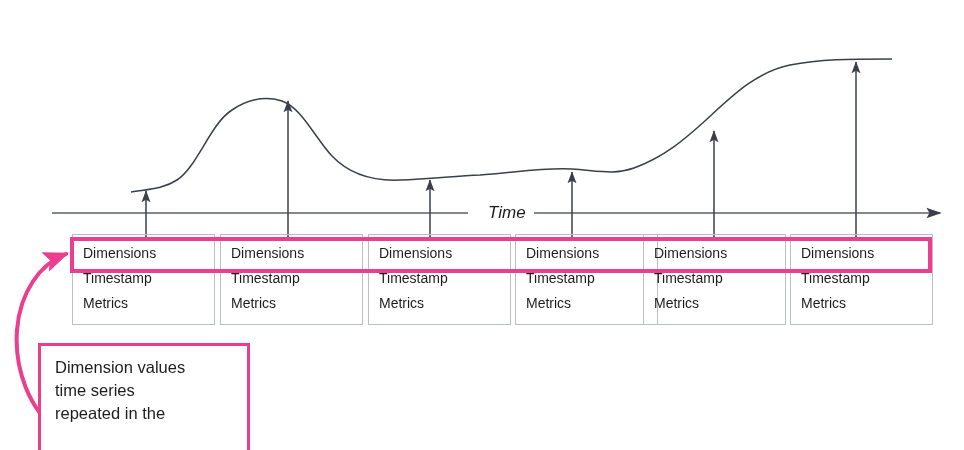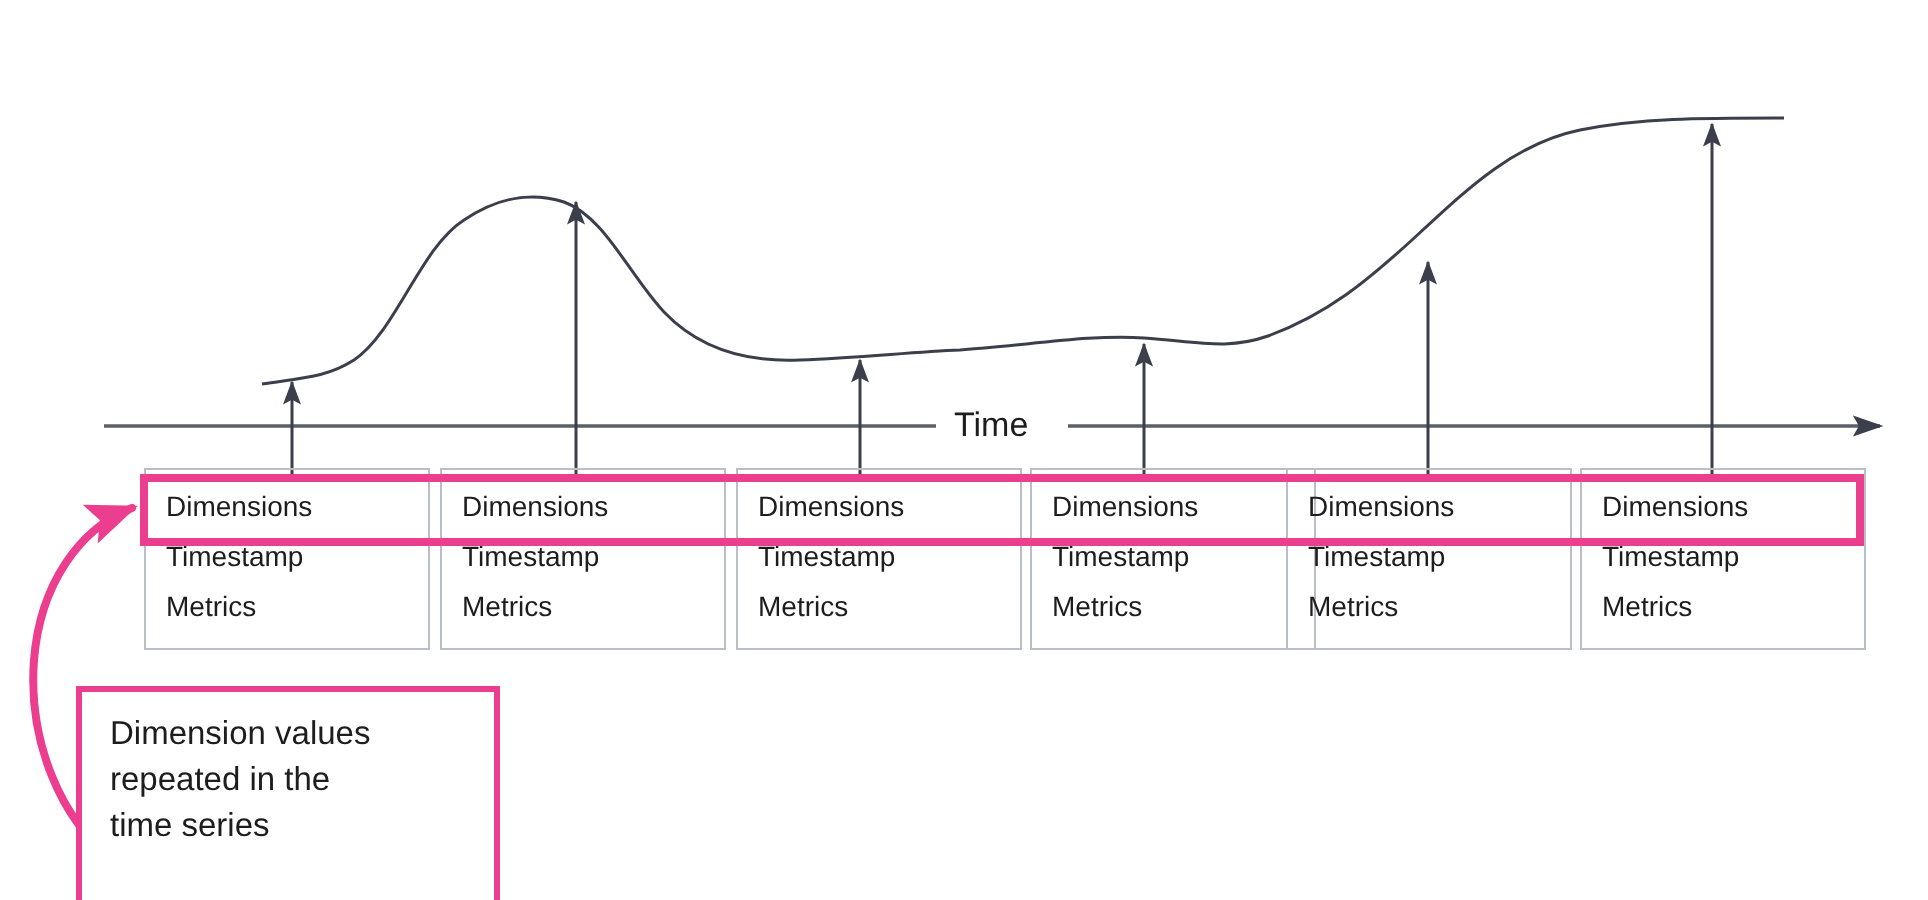--- a/index.html
+++ b/index.html
@@ -118,21 +118,21 @@
       <line x1="856" y1="237" x2="856" y2="62" stroke="#3a3f4b" stroke-width="1.5" marker-end="url(#arrow-dark)"></line>
     </g>
 
     <g>
       <path d="M57,430
                C 30,410 14,370 17,330
                C 20,292 40,264 66,254" fill="none" stroke="#ec3e8e" stroke-width="4" stroke-linecap="round" marker-end="url(#arrow-pink)"></path>
     </g>
   </svg>
 
-  <div class="axis-label" style="left:477px; top:204px;">Time</div>
+  <div class="axis-label" style="left:488px; top:204px;font-style:italic;">Time</div>
 
   <div class="record-box" style="left:72px; top:234px; width:143px; height:91px;">
     <div class="record-line">Dimensions</div>
     <div class="record-line">Timestamp</div>
     <div class="record-line">Metrics</div>
   </div>
 
   <div class="record-box" style="left:220px; top:234px; width:143px; height:91px;">
     <div class="record-line">Dimensions</div>
     <div class="record-line">Timestamp</div>
@@ -160,17 +160,17 @@
   <div class="record-box" style="left:790px; top:234px; width:143px; height:91px;">
     <div class="record-line">Dimensions</div>
     <div class="record-line">Timestamp</div>
     <div class="record-line">Metrics</div>
   </div>
 
   <div class="highlight-rect" style="left:70px; top:237px; width:862px; height:36px;"></div>
 
   <div class="callout-box" style="left:38px; top:343px; width:212px; height:120px;">
     <div class="callout-line">Dimension values</div>
+    <div class="callout-line">time series</div>
     <div class="callout-line">repeated in the</div>
-    <div class="callout-line">time series</div>
   </div>
 
 </div>
 
 </body></html>

